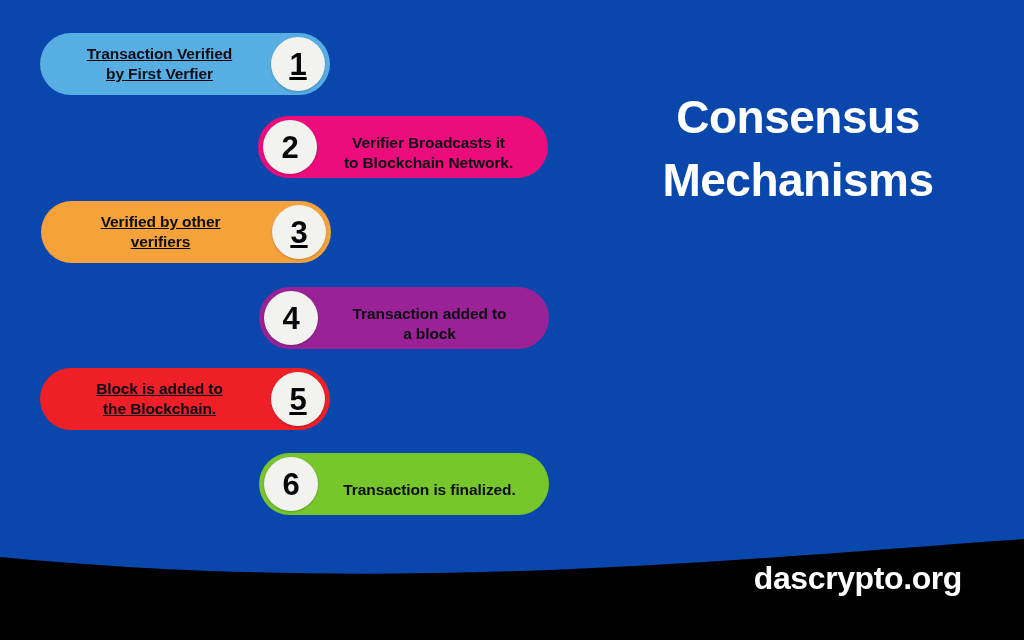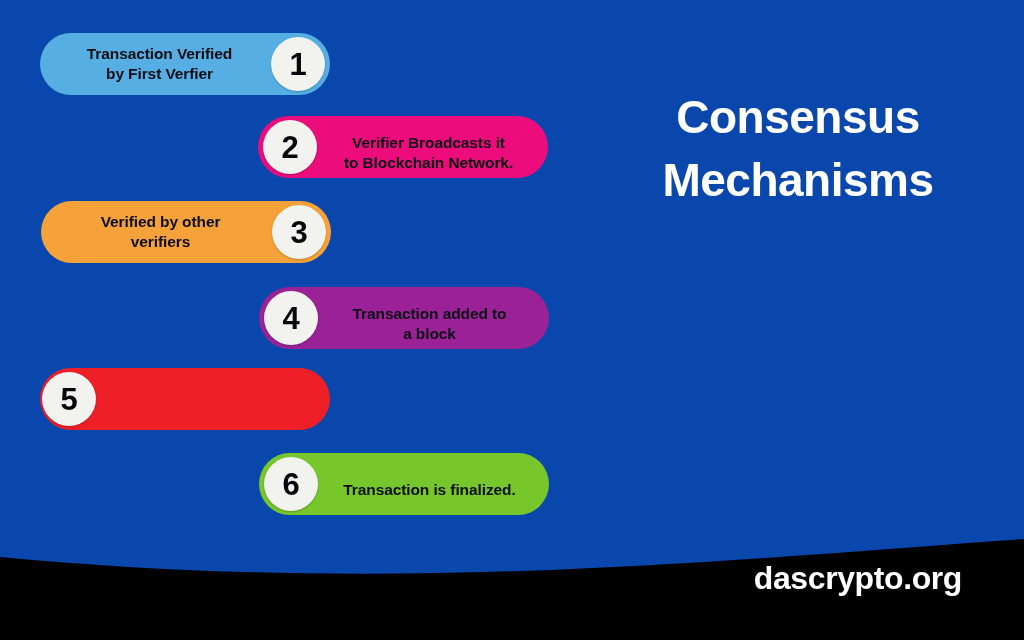--- a/index.html
+++ b/index.html
@@ -36,21 +36,21 @@
   .step {
     position: absolute;
     height: 62px;
     width: 290px;
     border-radius: 31px;
     display: flex;
     align-items: center;
   }
 
   
-  .step.badge-right { flex-direction: row; }
+  .step.badge-right { flex-direction: row; text-decoration: underline; }
   .step.badge-left  { flex-direction: row; }
 
   .step-label {
     flex: 1 1 auto;
     text-align: center;
     color: #0d0d15;
     font-weight: bold;
     font-size: 15.5px;
     line-height: 1.28;
     letter-spacing: -0.1px;
@@ -149,20 +149,22 @@
       <span class="badge">3</span>
     </div>
 
     <div class="step badge-left" id="step-4" style="background: rgb(154, 34, 150);">
       <span class="badge">4</span>
       <span class="step-label">Transaction added to
 a block</span>
     </div>
 
     <div class="step badge-right" id="step-5" style="background: rgb(238, 31, 39);">
+      <span class="step-label">Block is added to
+the Blockchain.</span>
       <span class="badge">5</span>
     </div>
 
     <div class="step badge-left" id="step-6" style="background: rgb(118, 198, 44);">
       <span class="badge">6</span>
       <span class="step-label">Transaction is finalized.</span>
     </div>
 
   </div>
 

